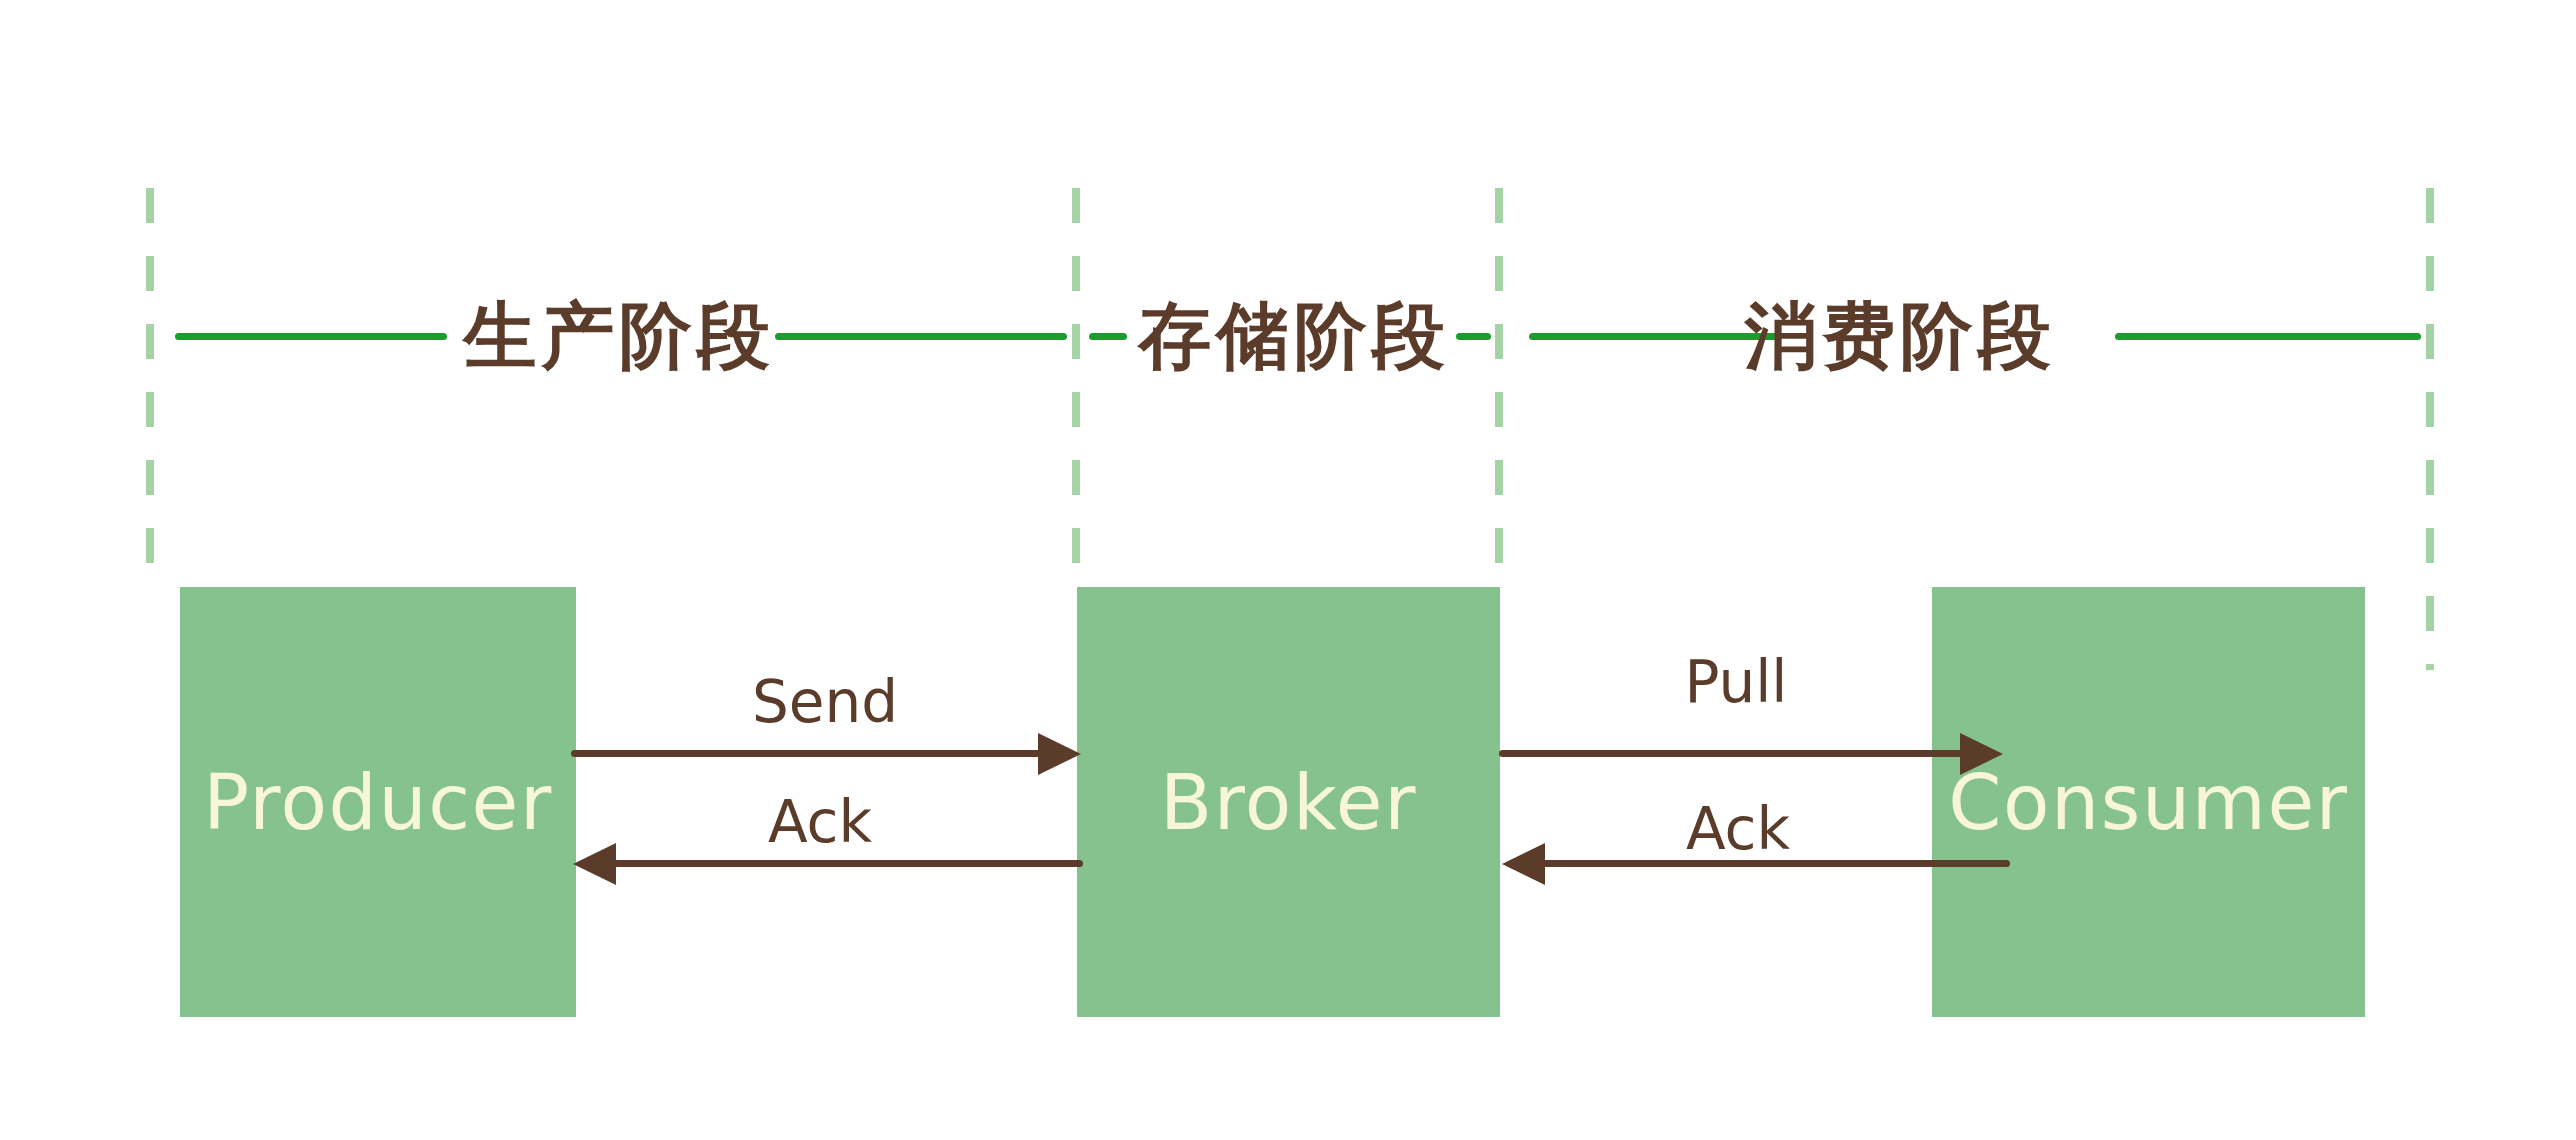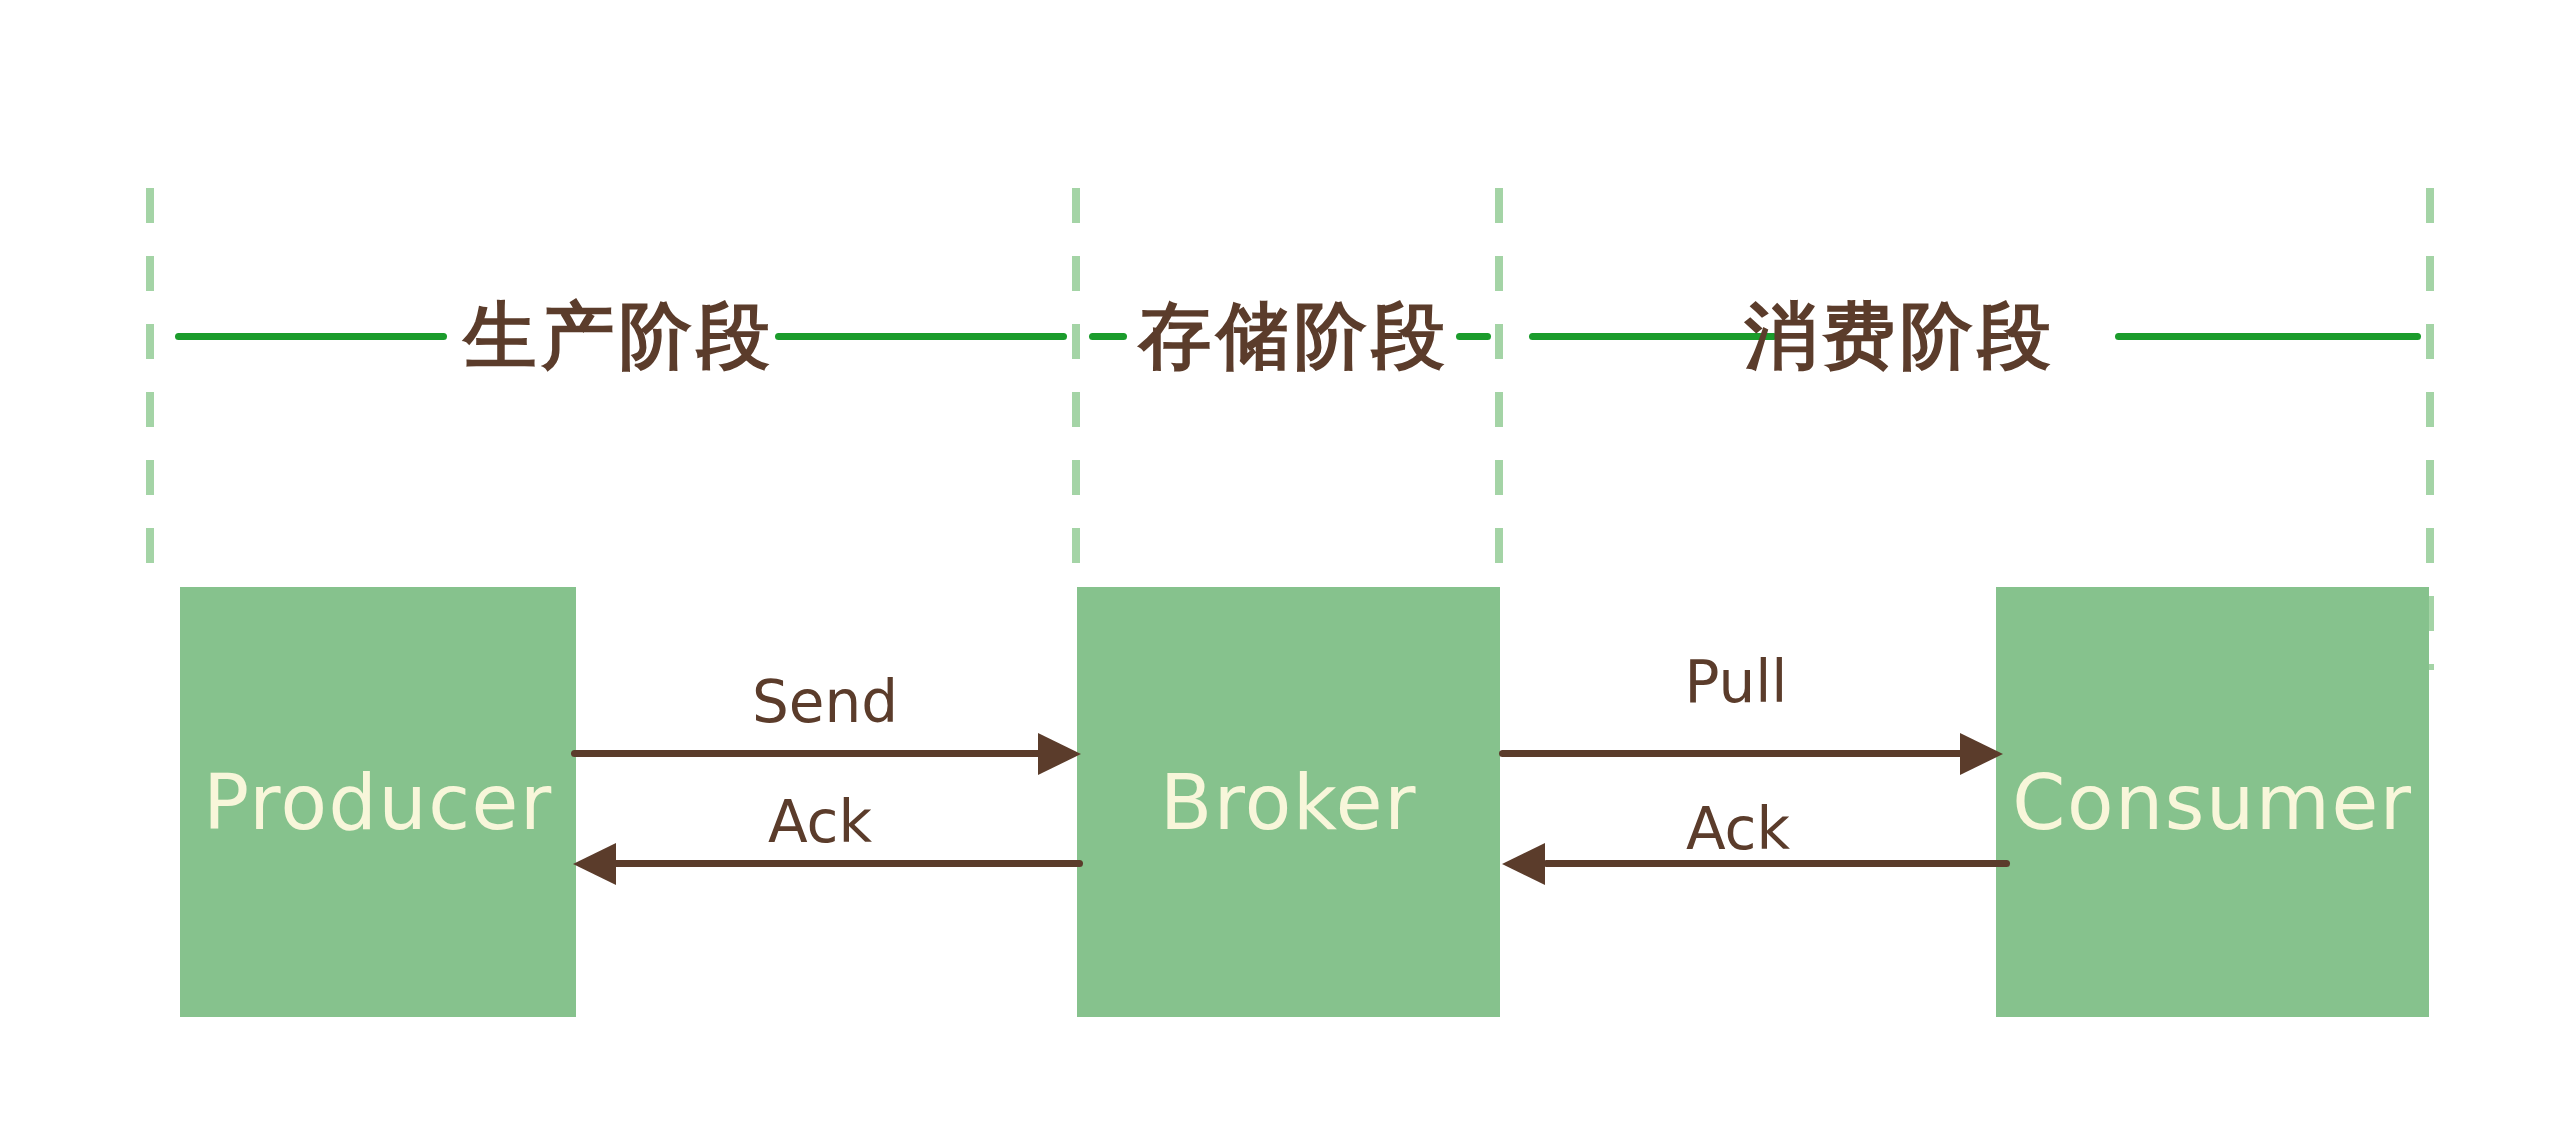--- a/index.html
+++ b/index.html
@@ -65,21 +65,21 @@
 
   
   .node{
     position:absolute;
     top:587px;height:430px;
     background:var(--node-fill);
     display:flex;align-items:center;justify-content:center;
   }
   .node.producer{left:150px;width:396px;margin-left:30px;}
   .node.broker{left:1077px;width:423px;}
-  .node.consumer{left:1996px;width:433px;}
+  .node.consumer{left:1932px;width:433px;}
   .node-label{
     color:var(--node-text);
     font-size:76px;
     letter-spacing:1.6px;
     white-space:nowrap;
   }
 
   
   .aline{
     position:absolute;

